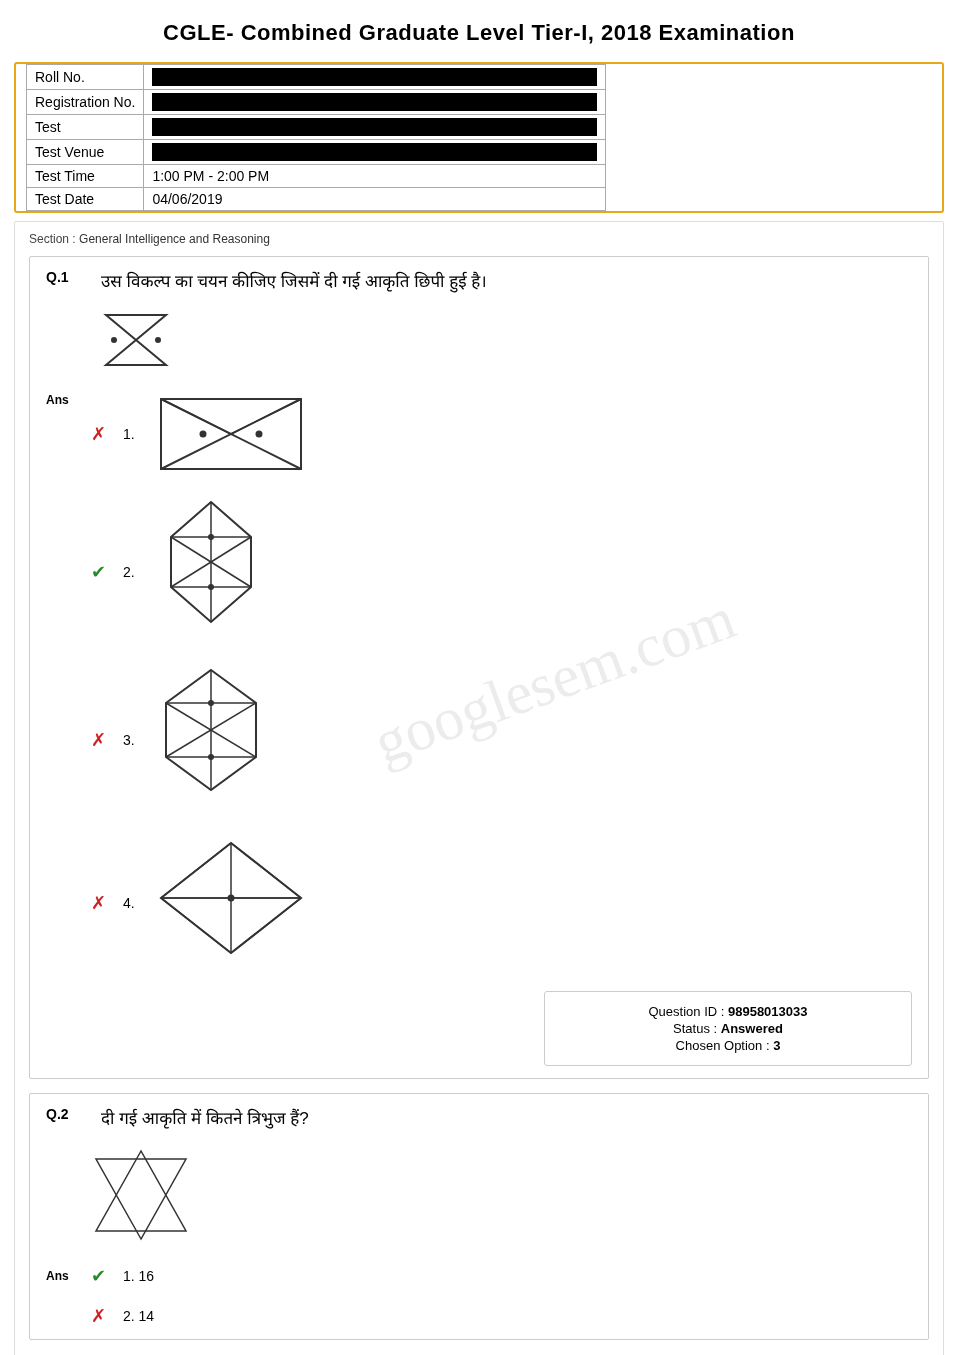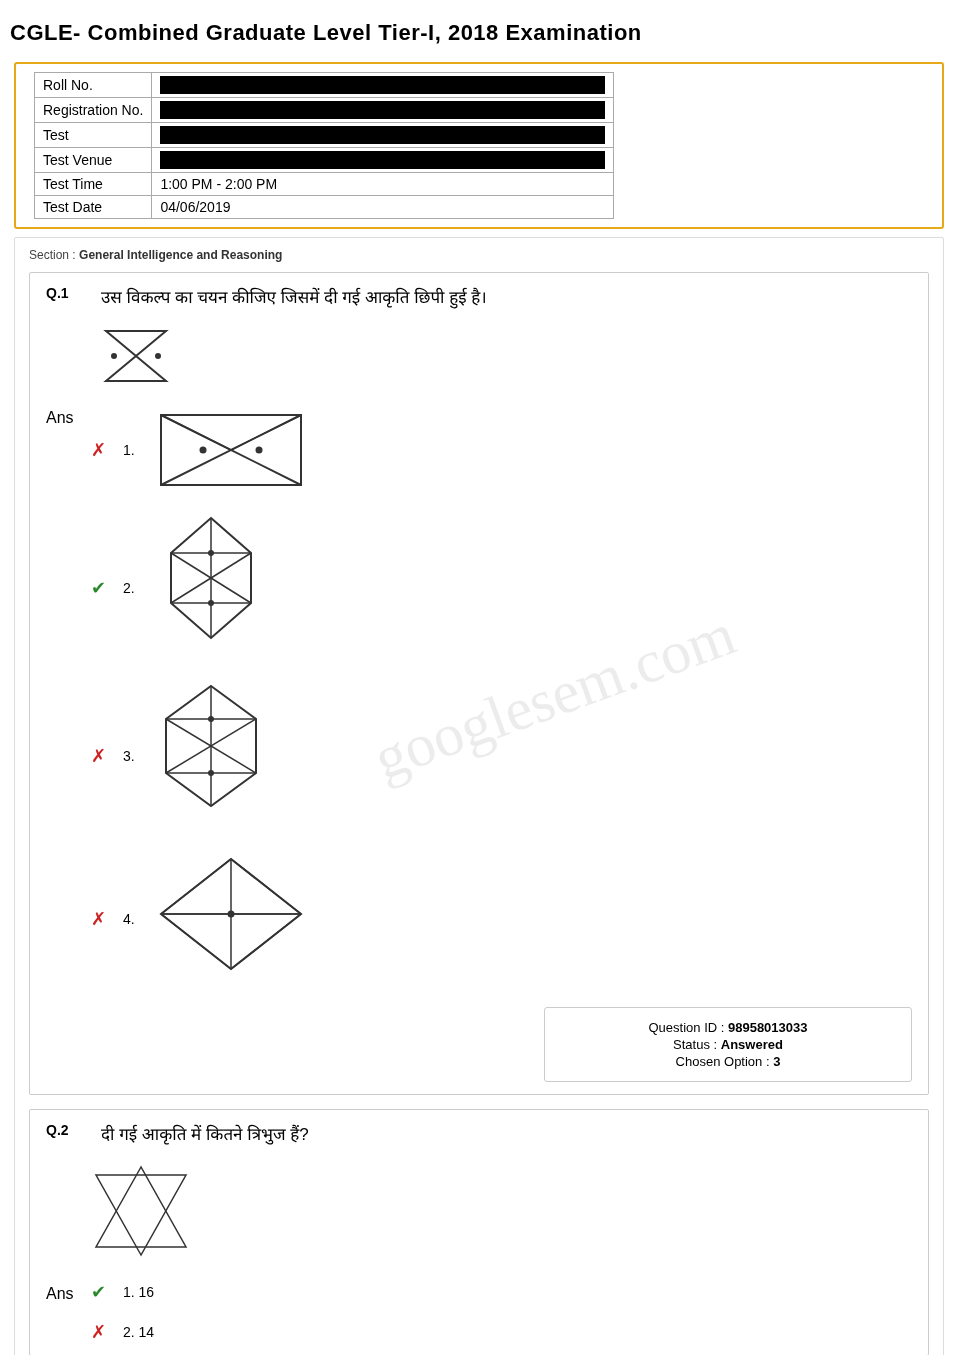--- a/index.html
+++ b/index.html
@@ -6,20 +6,21 @@
     body {
       font-family: Arial, sans-serif;
       background: #fff;
       width: 958px;
       min-height: 1355px;
       padding: 10px;
     }
 
     
     .main-title {
+      text-align: center;
       font-size: 22px;
       font-weight: bold;
       padding: 10px 0 8px 0;
       letter-spacing: 0.5px;
     }
 
     .info-table {
       border-collapse: collapse;
       width: 580px;
       margin: 0 auto 0 10px;
@@ -44,31 +45,30 @@
       height: 18px;
       width: 100%;
       display: block;
     }
 
     
     .outer-box {
       border: 2px solid #e6a817;
       border-radius: 3px;
       margin: 8px 4px;
-      padding: 8px;
     }
 
     
     .section-header {
       font-size: 12px;
       color: #444;
       margin-bottom: 10px;
     }
     .section-header strong {
-      font-weight: bold;
+      font-weight: normal;
       color: #333;
     }
 
     
     .question-block {
       border: 1px solid #ccc;
       border-radius: 2px;
       padding: 12px 16px;
       margin-bottom: 14px;
       position: relative;
@@ -93,22 +93,22 @@
     }
 
     
     .ans-section {
       display: flex;
       align-items: flex-start;
       margin-top: 10px;
       gap: 10px;
     }
     .ans-label {
-      font-size: 16px;
-      font-weight: normal;
+      font-size: 12px;
+      font-weight: bold;
       min-width: 35px;
       padding-top: 4px;
     }
     .options-list {
       display: flex;
       flex-direction: column;
       gap: 18px;
     }
     .option-row {
       display: flex;

